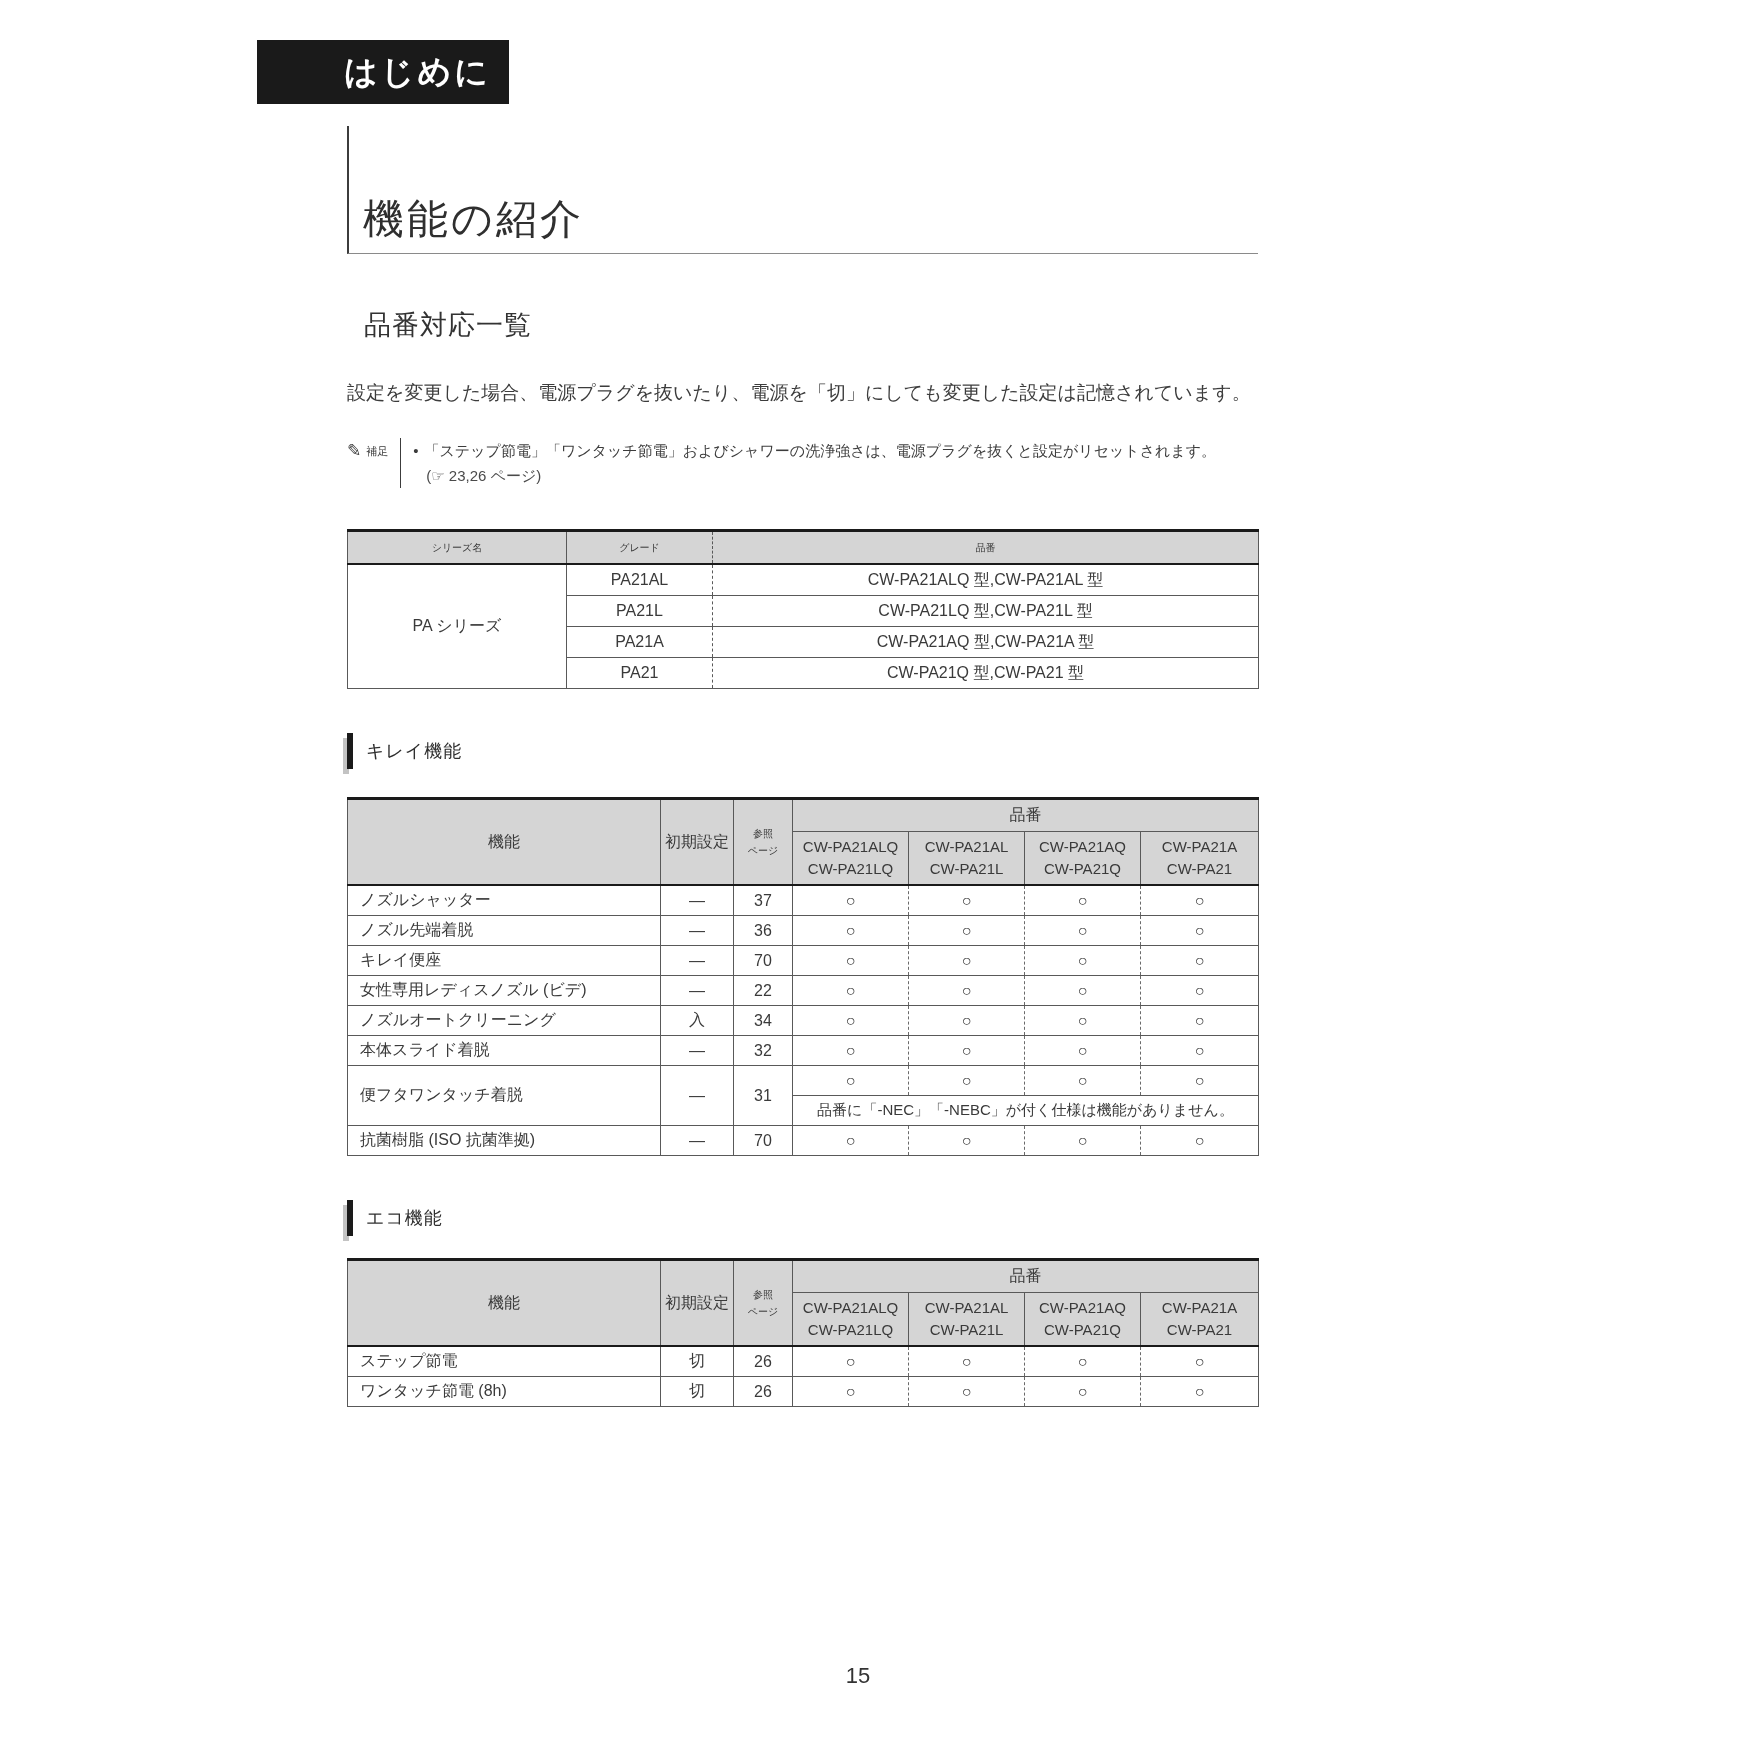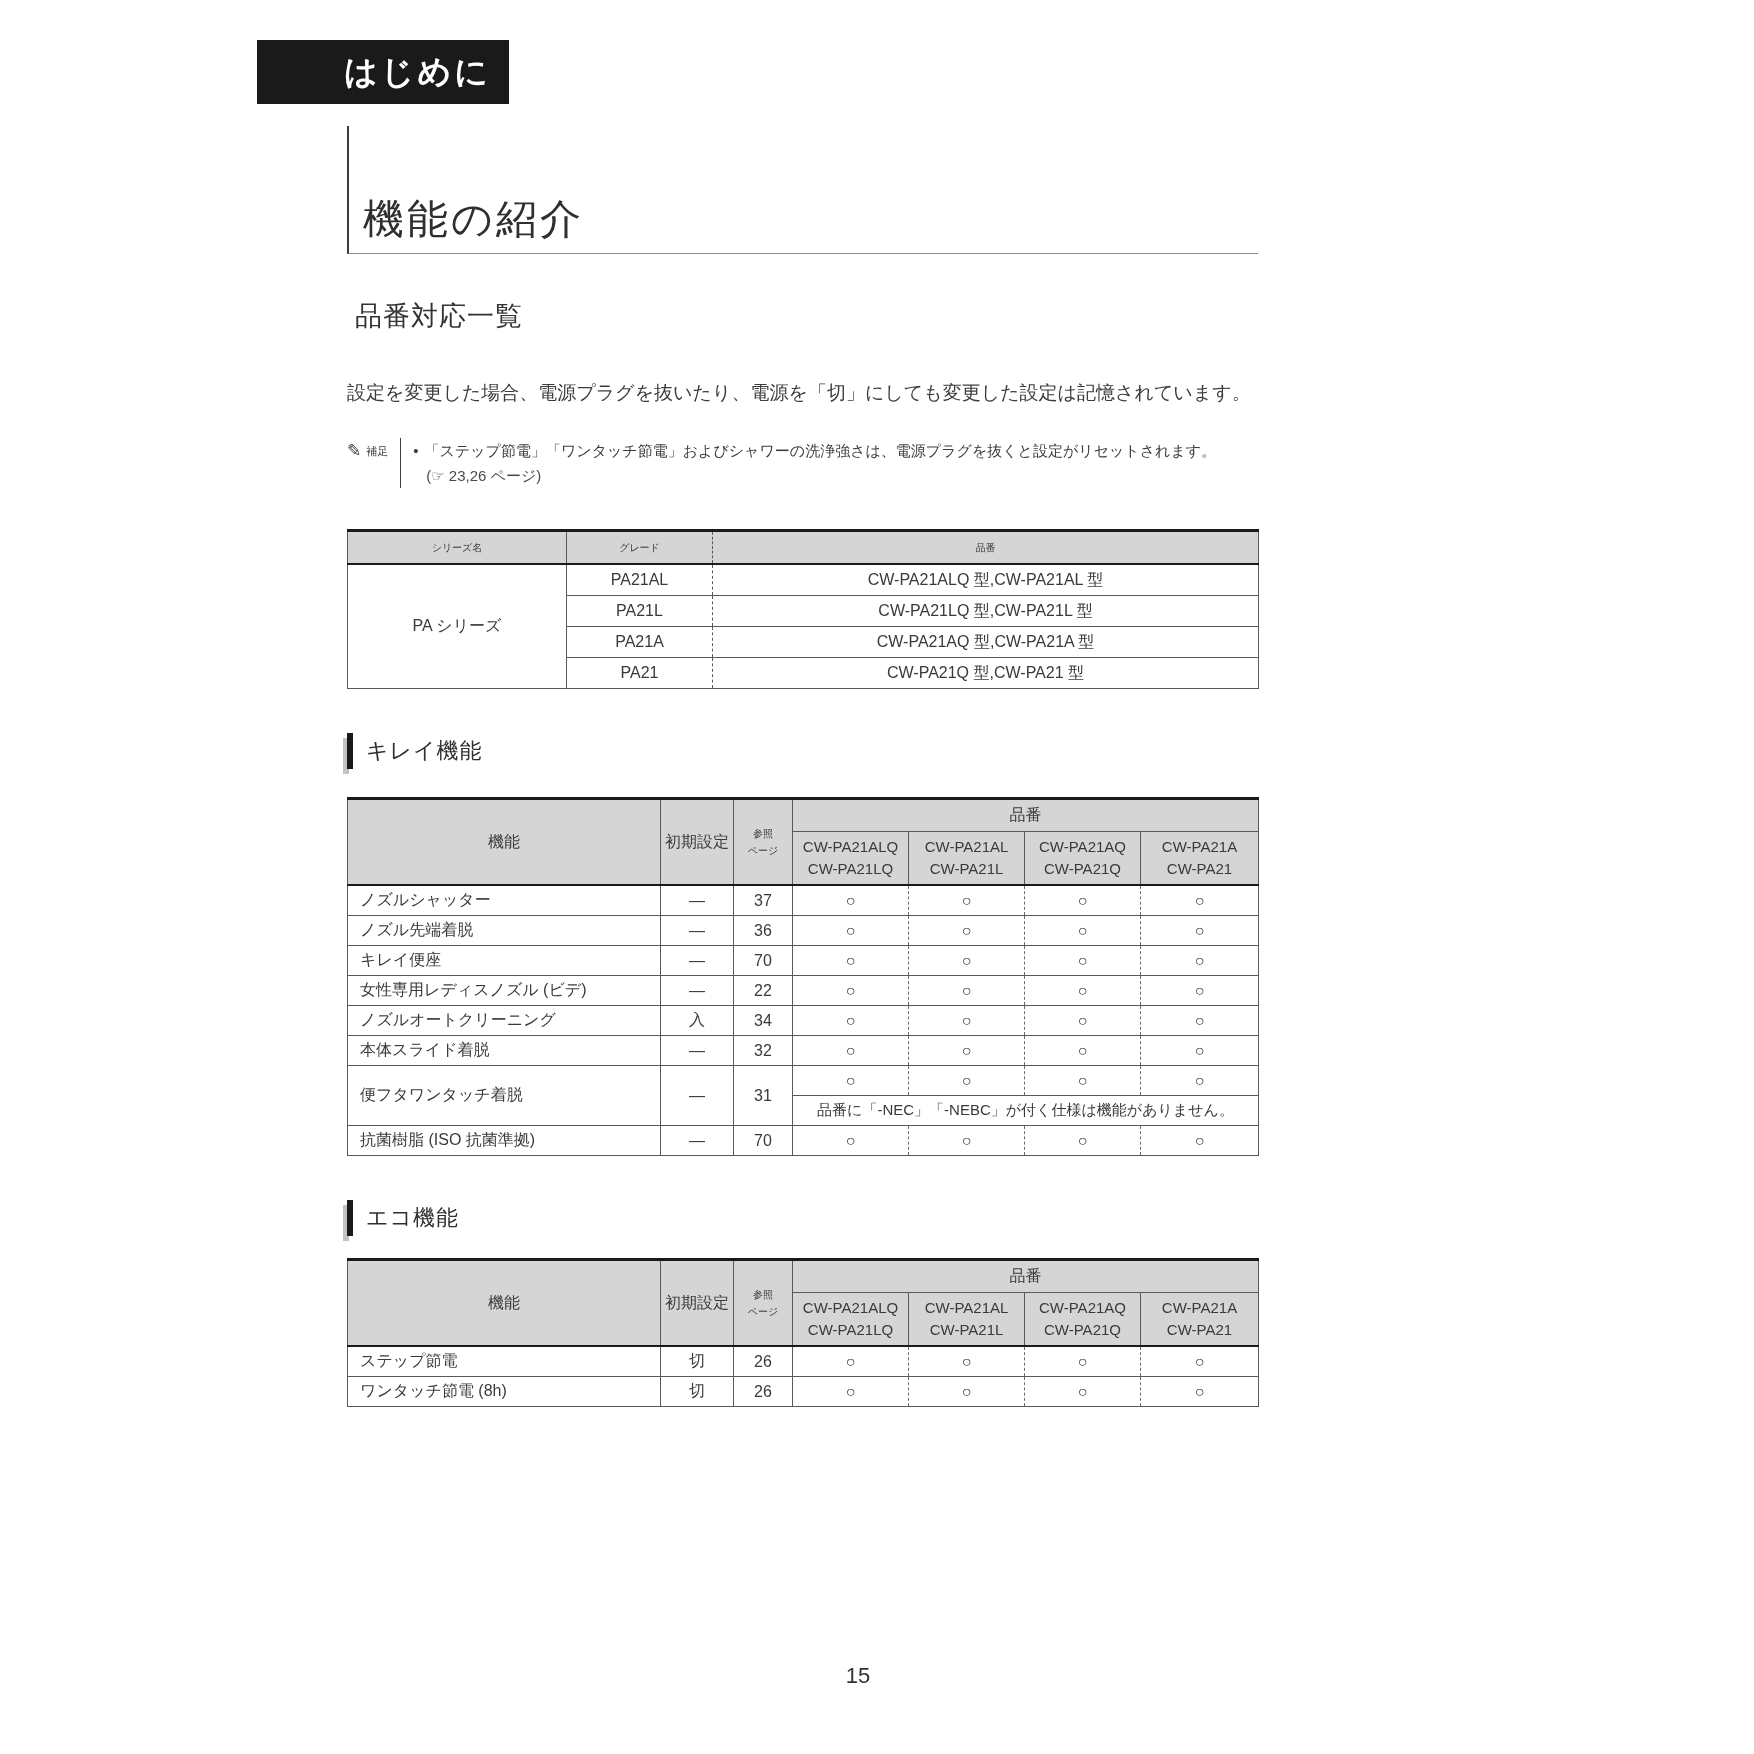--- a/index.html
+++ b/index.html
@@ -17,21 +17,21 @@
   .title-block{
     position:absolute;left:347px;top:126px;width:911px;height:128px;
     border-left:2px solid #3c3c3c;border-bottom:1px solid #8a8a8a;box-sizing:border-box;
   }
   .title-block h1{
     position:absolute;left:14px;bottom:6px;margin:0;font-size:41px;font-weight:normal;
     color:#2f2f2f;letter-spacing:3px;
   }
   
   .sec-heading{
-    position:absolute;left:347px;top:290px;margin:8px;font-size:27px;font-weight:500;
+    position:absolute;left:347px;top:290px;margin:17px;font-size:27px;font-weight:500;
     color:#333333;letter-spacing:1px;
   }
   
   .body-text{
     position:absolute;left:347px;top:336px;margin:0;width:911px;
     font-size:19px;line-height:38px;color:#3c3c3c;
   }
   
   .note{position:absolute;left:347px;top:438px;display:flex;align-items:stretch;font-size:15px;color:#3c3c3c;}
   .note-label-wrap{display:flex;align-items:flex-start;gap:5px;padding-top:3px;white-space:nowrap;}
@@ -49,21 +49,21 @@
   .t1 th{
     background:#d5d5d5;border-top:3px solid #1a1a1a;border-bottom:2px solid #1a1a1a;
     height:29px;font-size:10px;text-align:center;
   }
   .t1 td{border-bottom:1px solid #595959;height:28px;text-align:center;}
   .t1 .c-series{border-left:1px solid #595959;border-right:1px solid #595959;}
   .t1 .series{border-left:1px solid #595959;border-right:1px solid #595959;}
   .t1 .c-grade,.t1 .grade{border-right:1px dashed #595959;}
   .t1 .c-num,.t1 .num{border-right:1px solid #595959;}
   
-  .bar-heading{position:absolute;left:347px;display:flex;align-items:center;font-size:22px;font-weight:500;color:#2f2f2f;letter-spacing:1px;}
+  .bar-heading{position:absolute;left:347px;display:flex;align-items:center;font-size:18px;font-weight:500;color:#2f2f2f;letter-spacing:1px;}
   .bar-heading .bar{width:6px;height:36px;background:#1a1a1a;margin-right:13px;box-shadow:-4px 5px 0 #c3c3c3;}
   .pos-kirei{top:733px;}
   .pos-eco{top:1200px;}
   
   .feat{position:absolute;left:347px;width:911px;color:#3a3a3a;}
   .t2{top:797px;}
   .t3{top:1258px;}
   .feat thead th{background:#d5d5d5;text-align:center;font-size:15px;}
   .feat .h-group{border-top:3px solid #1a1a1a;border-bottom:1px solid #595959;height:29px;font-size:16px;border-right:1px solid #595959;}
   .feat .h-fn,.feat .h-def,.feat .h-page{border-top:3px solid #1a1a1a;border-bottom:2px solid #1a1a1a;font-size:16px;}

